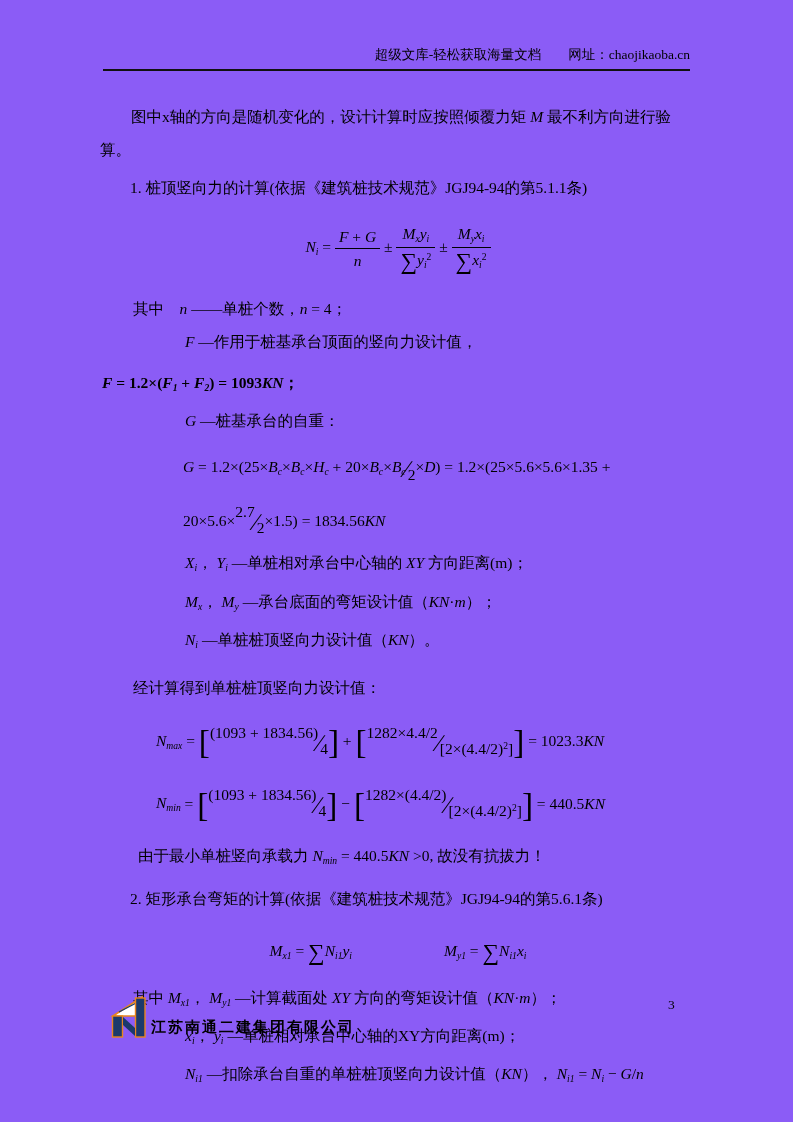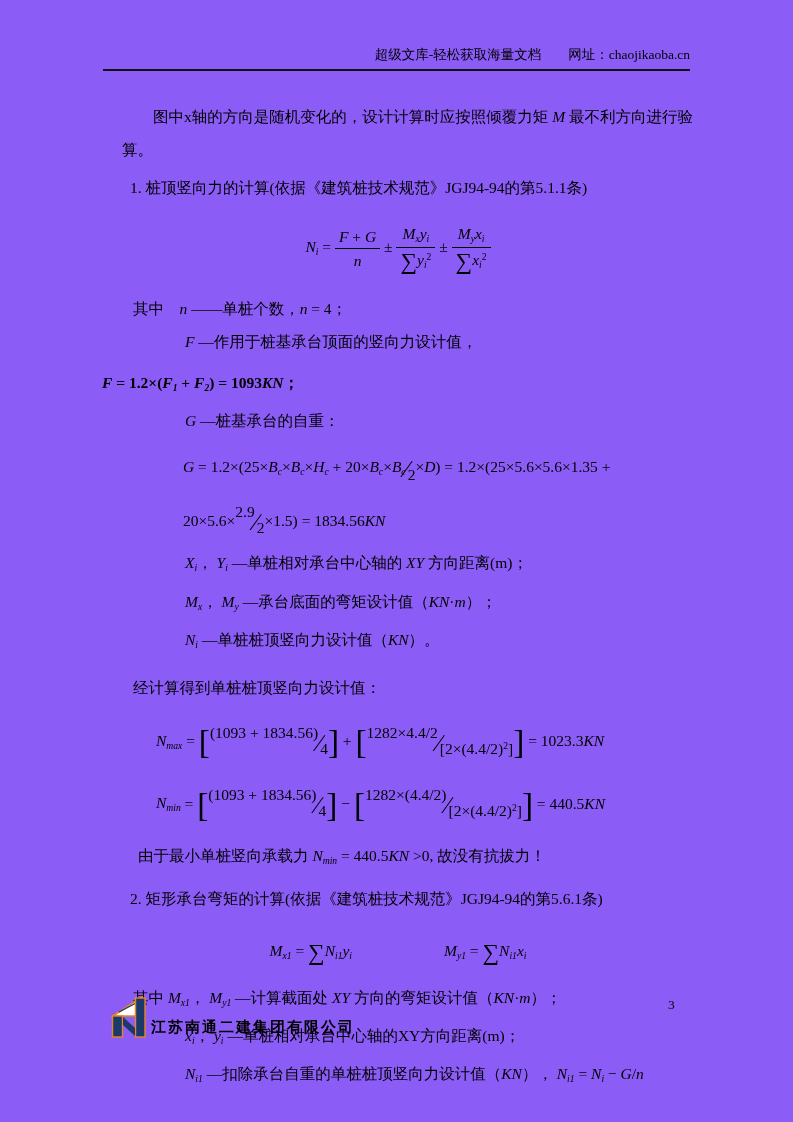--- a/index.html
+++ b/index.html
@@ -22,21 +22,21 @@
     padding-bottom: 5px;
     border-bottom: 2px solid #111;
   }
   .hgap { display: inline-block; width: 2em; }
   .body {
     position: absolute;
     top: 92px; left: 100px; width: 596px;
     font-size: 15.5px;
     line-height: 33px;
   }
-  .p-intro { text-indent: 2em; margin-top: 8px; margin-left: 22px; }
+  .p-intro { text-indent: 2em; margin-top: 8px; }
   .p-item { margin: 5px 0 0 30px; }
   .f-center { text-align: center; margin-top: 12px; line-height: normal; padding: 8px 0; }
   .p-where { margin: 10px 0 0 33px; }
   .p-def { margin: 0 0 0 85px; }
   .p-eq0 { margin: 8px 0 0 2px; font-weight: bold; }
   .p-eqg { margin: 4px 0 0 83px; line-height: 36px; }
   .p-calc { margin: 10px 0 0 33px; }
   .f-big { margin: 12px 0 0 56px; line-height: normal; padding: 8px 0; }
   .p-concl { margin: 10px 0 0 38px; }
   .f-pair { display: flex; justify-content: center; column-gap: 92px; margin-top: 20px; line-height: normal; padding: 6px 0; }
@@ -90,21 +90,21 @@
 
     <p class="p-where"><span class="mt">其中　</span><span class="mv">n</span><span class="mt"> ——单桩个数，</span><span class="mv">n</span><span class="mt"> = 4；</span></p>
 
     <p class="p-def"><span class="mv">F</span><span class="mt"> —作用于桩基承台顶面的竖向力设计值，</span></p>
 
     <p class="p-eq0"><span class="mv">F</span><span class="mt"> = 1.2×(</span><span class="mbs"><span class="mv">F</span><span class="msub">1</span></span><span class="mt"> + </span><span class="mbs"><span class="mv">F</span><span class="msub">2</span></span><span class="mt">) = 1093</span><span class="mv">KN</span><span class="mt">；</span></p>
 
     <p class="p-def"><span class="mv">G</span><span class="mt"> —桩基承台的自重：</span></p>
 
     <p class="p-eqg"><span class="mv">G</span><span class="mt"> = 1.2×(25×</span><span class="mbs"><span class="mv">B</span><span class="msub">c</span></span><span class="mt">×</span><span class="mbs"><span class="mv">B</span><span class="msub">c</span></span><span class="mt">×</span><span class="mbs"><span class="mv">H</span><span class="msub">c</span></span><span class="mt"> + 20×</span><span class="mbs"><span class="mv">B</span><span class="msub">c</span></span><span class="mt">×</span><span class="mbs"><span class="mv">B</span><span class="msub">c</span></span><span class="msf"><span class="msfn"></span><span class="msl">∕</span><span class="msfd"><span class="mt">2</span></span></span><span class="mt">×</span><span class="mv">D</span><span class="mt">) = 1.2×(25×5.6×5.6×1.35 +</span></p>
-    <p class="p-eqg" style="margin-top:2px"><span class="mt">20×5.6×</span><span class="msf"><span class="msfn"><span class="mt">2.9</span></span><span class="msl">∕</span><span class="msfd"><span class="mt">2</span></span></span><span class="mt">×1.5) = 1834.56</span><span class="mv">KN</span></p>
+    <p class="p-eqg" style="margin-top:2px"><span class="mt">20×5.6×</span><span class="msf"><span class="msfn"><span class="mt">2.7</span></span><span class="msl">∕</span><span class="msfd"><span class="mt">2</span></span></span><span class="mt">×1.5) = 1834.56</span><span class="mv">KN</span></p>
 
     <p class="p-def"><span class="mbs"><span class="mv">X</span><span class="msub">i</span></span><span class="mt">， </span><span class="mbs"><span class="mv">Y</span><span class="msub">i</span></span><span class="mt"> —单桩相对承台中心轴的 </span><span class="mv">XY</span><span class="mt"> 方向距离(m)；</span></p>
 
     <p class="p-def"><span class="mbs"><span class="mv">M</span><span class="msub">x</span></span><span class="mt">， </span><span class="mbs"><span class="mv">M</span><span class="msub">y</span></span><span class="mt"> —承台底面的弯矩设计值（</span><span class="mv">KN</span><span class="mt">·</span><span class="mv">m</span><span class="mt">）；</span></p>
 
     <p class="p-def"><span class="mbs"><span class="mv">N</span><span class="msub">i</span></span><span class="mt"> —单桩桩顶竖向力设计值（</span><span class="mv">KN</span><span class="mt">）。</span></p>
 
     <p class="p-calc">经计算得到单桩桩顶竖向力设计值：</p>
 
     <div class="f-big"><span class="mbs"><span class="mv">N</span><span class="msub">max</span></span><span class="mt"> = </span><span class="mbig">[</span><span class="msf"><span class="msfn"><span class="mt">(1093 + 1834.56)</span></span><span class="msl">∕</span><span class="msfd"><span class="mt">4</span></span></span><span class="mbig">]</span><span class="mt"> + </span><span class="mbig">[</span><span class="msf"><span class="msfn"><span class="mt">1282×4.4/2</span></span><span class="msl">∕</span><span class="msfd"><span class="mt">[2×(4.4/2)</span><span class="msup">2</span><span class="mt">]</span></span></span><span class="mbig">]</span><span class="mt"> = 1023.3</span><span class="mv">KN</span></div>

